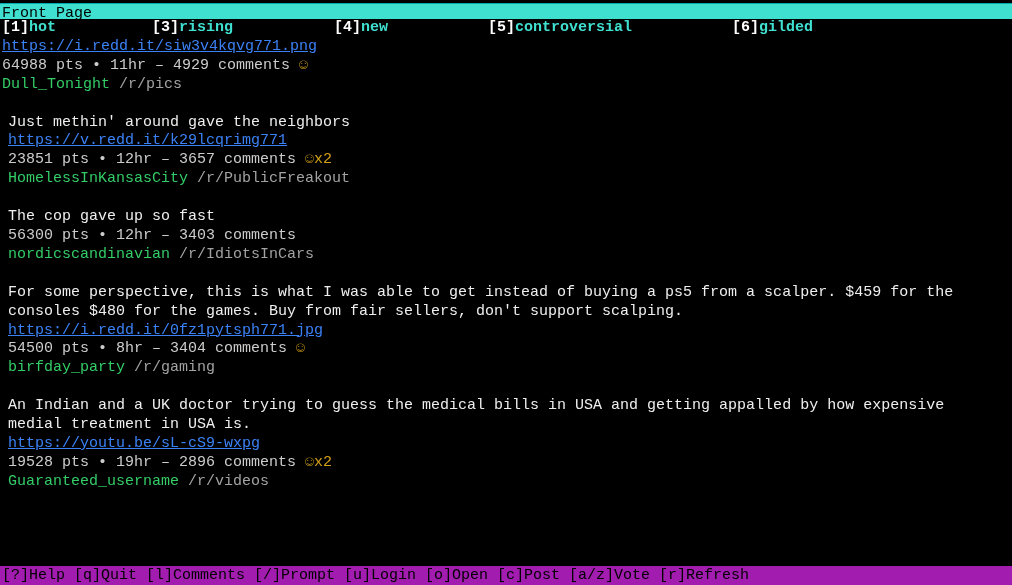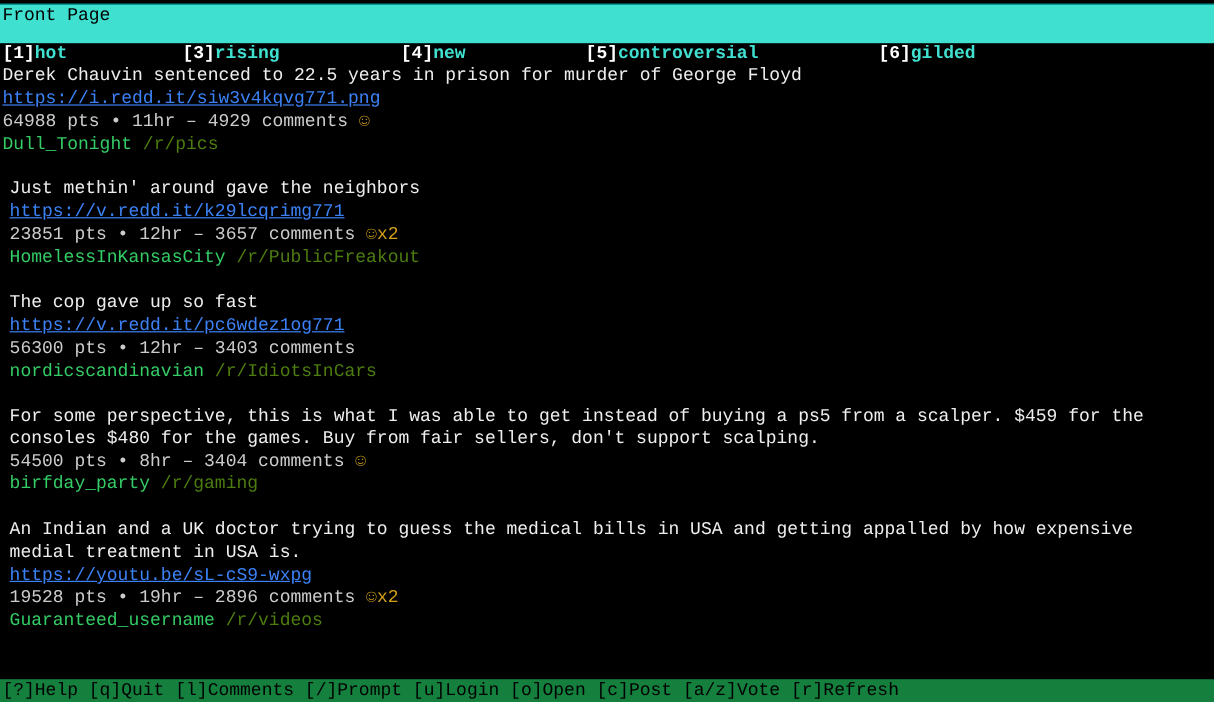--- a/index.html
+++ b/index.html
@@ -16,21 +16,21 @@
   }
   .topbar {
     background: #000;
     height: 4px;
     border-bottom: 1px solid #0aa;
   }
   .title-bar {
     background: #40e0d0;
     color: #000;
     padding: 0 2px;
-    height: 32px;
+    height: 15px;
     line-height: 19px;
   }
   .tabs {
     display: flex;
     color: #40e0d0;
     padding: 0 2px;
     font-weight: bold;
   }
   .tab { white-space: pre; }
   .tab .key { color: #fff; }
@@ -46,27 +46,27 @@
   }
   .post { margin-bottom: 19px; }
   .post-title { color: #eee; }
   .post-link {
     color: #3b82f6;
     text-decoration: underline;
   }
   .post-meta { color: #ccc; }
   .award { color: #d4a017; }
   .author { color: #33cc66; text-align: right; }
-  .subreddit { color: #4d7c0f; }
+  .subreddit { color: #a3a3a3; }
   .footer {
     position: absolute;
     bottom: 0;
     left: 0;
     right: 0;
-    background: #15803d;
+    background: #a21caf;
     color: #000;
     padding: 0 2px;
     height: 19px;
     line-height: 19px;
     white-space: pre;
   }
   .first-post { margin-left: -6px; }
 </style>
 </head>
 <body>
@@ -81,42 +81,41 @@
   <span class="tab tab-hot"><span class="key">[1]</span><span>hot</span></span>
   <span class="tab tab-rising"><span class="key">[3]</span><span>rising</span></span>
   <span class="tab tab-new"><span class="key">[4]</span><span>new</span></span>
   <span class="tab tab-contr"><span class="key">[5]</span><span>controversial</span></span>
   <span class="tab tab-gilded"><span class="key">[6]</span><span>gilded</span></span>
 </div>
 
 <div class="content">
 
   <div class="post first-post">
-    <div class="post-title">Derek Chauvin sentenced to 22.5 years in prison for murder of George Floyd</div>
     <div><a class="post-link">https://i.redd.it/siw3v4kqvg771.png</a></div>
     <div class="post-meta"><span>64988 pts • 11hr – 4929 comments </span><span class="award">☺</span></div>
     <div><span class="author">Dull_Tonight</span> <span class="subreddit">/r/pics</span></div>
   </div>
 
   <div class="post">
     <div class="post-title">Just methin' around gave the neighbors</div>
     <div><a class="post-link">https://v.redd.it/k29lcqrimg771</a></div>
     <div class="post-meta"><span>23851 pts • 12hr – 3657 comments </span><span class="award">☺x2</span></div>
     <div><span class="author">HomelessInKansasCity</span> <span class="subreddit">/r/PublicFreakout</span></div>
   </div>
 
   <div class="post">
     <div class="post-title">The cop gave up so fast</div>
-    <div><a class="post-link">https://v.redd.it/pc6wdez1og771</a></div>
     <div class="post-meta"><span>56300 pts • 12hr – 3403 comments</span><span class="award"></span></div>
     <div><span class="author">nordicscandinavian</span> <span class="subreddit">/r/IdiotsInCars</span></div>
   </div>
 
   <div class="post">
     <div class="post-title">For some perspective, this is what I was able to get instead of buying a ps5 from a scalper. $459 for the consoles $480 for the games. Buy from fair sellers, don't support scalping.</div>
+    <div><a class="post-link">https://i.redd.it/0fz1pytsph771.jpg</a></div>
     <div class="post-meta"><span>54500 pts • 8hr – 3404 comments </span><span class="award">☺</span></div>
     <div><span class="author">birfday_party</span> <span class="subreddit">/r/gaming</span></div>
   </div>
 
   <div class="post">
     <div class="post-title">An Indian and a UK doctor trying to guess the medical bills in USA and getting appalled by how expensive medial treatment in USA is.</div>
     <div><a class="post-link">https://youtu.be/sL-cS9-wxpg</a></div>
     <div class="post-meta"><span>19528 pts • 19hr – 2896 comments </span><span class="award">☺x2</span></div>
     <div><span class="author">Guaranteed_username</span> <span class="subreddit">/r/videos</span></div>
   </div>

